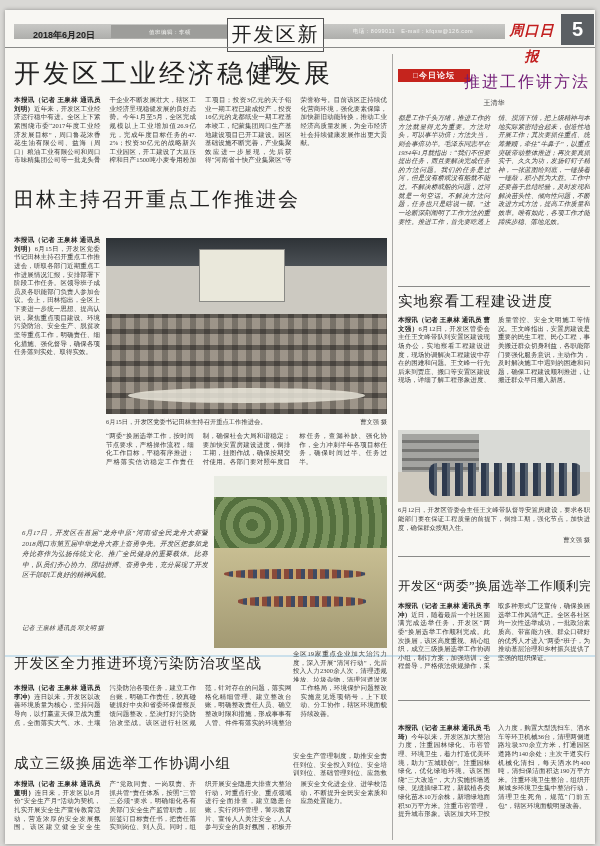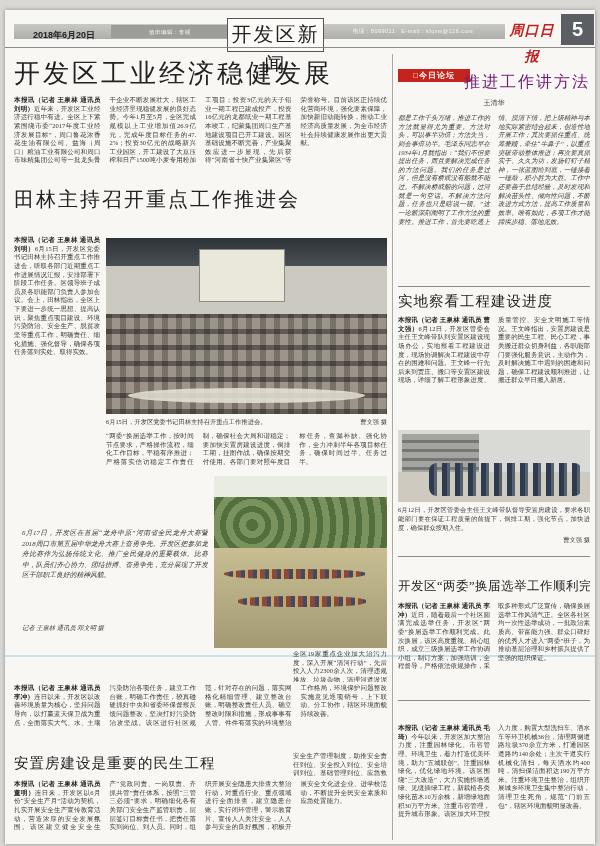--- a/index.html
+++ b/index.html
@@ -103,26 +103,27 @@
   <div class="photo" style="left:209px;top:466px;width:173px;height:172px;">
     <div class="db-sky"></div>
     <div class="db-trees"></div>
     <div class="db-water"></div>
     <div class="db-boat" style="left:6%;top:54%;width:82%;"></div>
     <div class="db-boat" style="left:14%;top:70%;width:74%;"></div>
   </div>
 
   <div class="abs artifact-line" style="left:0;top:645px;width:590px;height:2px;"></div>
 
+  <div class="abs headline h3" style="left:9px;top:644px;width:272px;">开发区全力推进环境污染防治攻坚战</div>
   <div class="abs bodytext" style="left:288px;top:640px;width:94px;height:32px;">全区19家重点企业加大治污力度，深入开展“清河行动”，先后投入人力2300余人次，清理违规堆放、垃圾杂物，清理河道淤泥4200余吨，清理沿岸垃圾死角，辖区内水环境质量持续改善，沙颍河出境断面水质稳定达标，日处理能力达6000立方米。</div>
   <div class="abs bodytext cols4" style="left:9px;top:674px;width:373px;height:64px;">
     <span class="lead">本报讯（记者 王泉林 通讯员 李冲）</span><span>连日以来，开发区以改善环境质量为核心，坚持问题导向，以打赢蓝天保卫战为重点，全面落实大气、水、土壤污染防治各项任务，建立工作台账，明确工作责任，较真碰硬抓好中央和省委环保督察反馈问题整改，坚决打好污染防治攻坚战。该区进行社区规范，针对存在的问题，落实网格化精细管理、建立整改台账，明确整改责任人员、确立整改时限和措施，形成事事有人管、件件有落实的环境整治工作格局，环境保护问题整改实施意见逐项销号，上下联动、分工协作，辖区环境面貌持续改善。</span>
   </div>
 
-  <div class="abs headline h3" style="left:9px;top:744px;width:260px;">安置房建设是重要的民生工程</div>
+  <div class="abs headline h3" style="left:9px;top:744px;width:260px;">成立三级换届选举工作协调小组</div>
   <div class="abs bodytext" style="left:288px;top:742px;width:94px;height:26px;">安全生产管理制度，助推安全责任到位、安全投入到位、安全培训到位、基础管理到位、应急救援到位，形成齐抓共管合力，全面提升本质安全水平。</div>
   <div class="abs bodytext cols4" style="left:9px;top:770px;width:373px;height:62px;">
     <span class="lead">本报讯（记者 王泉林 通讯员 董明）</span><span>连日来，开发区以6月份“安全生产月”活动为契机，扎实开展安全生产宣传教育活动，营造浓厚的安全发展氛围。该区建立健全安全生产“党政同责、一岗双责、齐抓共管”责任体系，按照“三管三必须”要求，明确细化各有关部门安全生产监管职责，层层签订目标责任书，把责任落实到岗位、到人员。同时，组织开展安全隐患大排查大整治行动，对重点行业、重点领域进行全面排查，建立隐患台账，实行闭环管理，警示教育片、宣传人人关注安全，人人参与安全的良好氛围，积极开展安全文化进企业、进学校活动，不断提升全民安全素质和应急处置能力。</span>
   </div>
 
   <div class="abs forum-box" style="left:393px;top:44px;width:72px;height:13px;margin-top:15px;">□今日论坛</div>
   <div class="abs forum-title" style="left:393px;top:62px;width:192px;">推进工作讲方法</div>
   <div class="abs forum-author" style="left:393px;top:88px;width:192px;">王清华</div>
   <div class="abs bodytext cols2 italic" style="left:393px;top:104px;width:192px;height:168px;">都是工作千头万绪，推进工作的方法就显得尤为重要。方法对头，可以事半功倍；方法失当，则会事倍功半。毛泽东同志早在1934年1月就指出：“我们不但要提出任务，而且要解决完成任务的方法问题。我们的任务是过河，但是没有桥或没有船就不能过。不解决桥或船的问题，过河就是一句空话。不解决方法问题，任务也只是瞎说一顿。”这一论断深刻阐明了工作方法的重要性。推进工作，首先要吃透上情、摸清下情，把上级精神与本地实际紧密结合起来，创造性地开展工作；其次要抓住重点、统筹兼顾，牵住“牛鼻子”，以重点突破带动整体推进；再次要真抓实干、久久为功，发扬钉钉子精神，一张蓝图绘到底，一锤接着一锤敲，积小胜为大胜。工作中还要善于总结经验，及时发现和解决苗头性、倾向性问题，不断改进方式方法，提高工作质量和效率。唯有如此，各项工作才能蹄疾步稳、落地见效。</div>
   <div class="abs hrule" style="left:393px;top:276px;width:192px;"></div>

